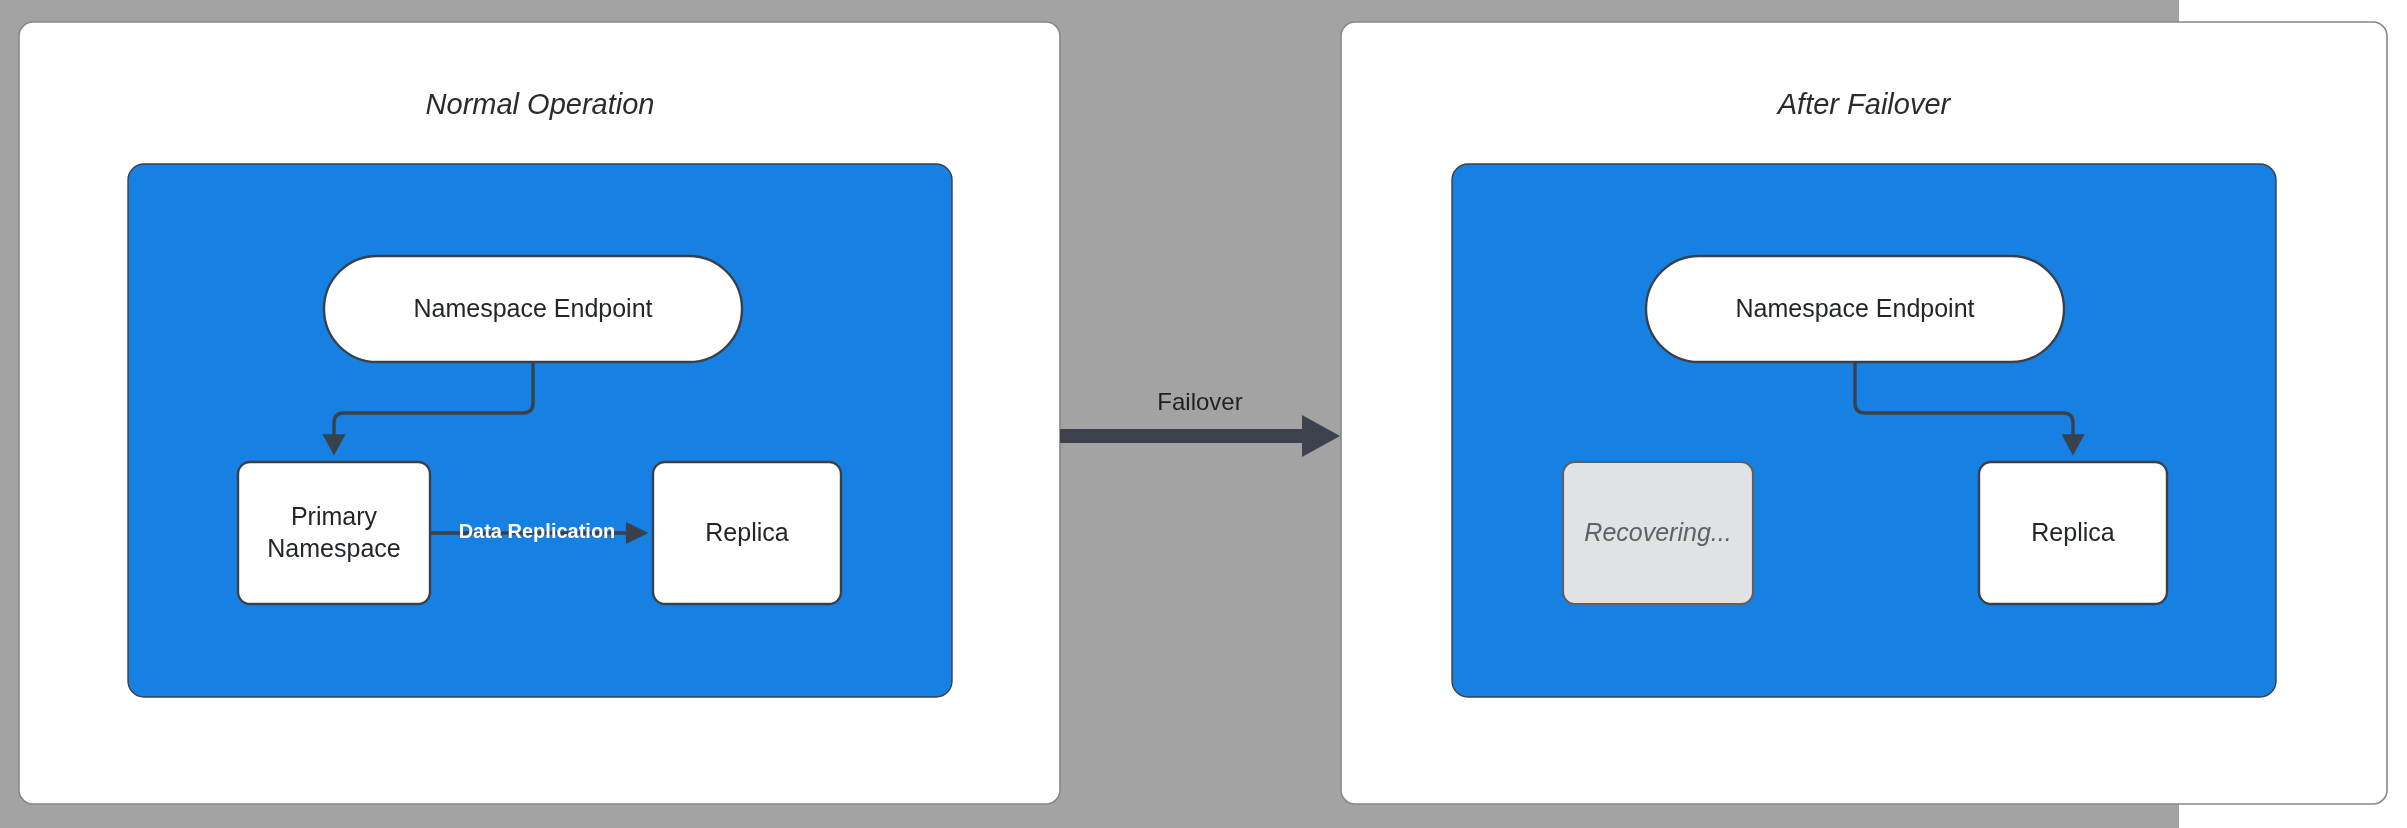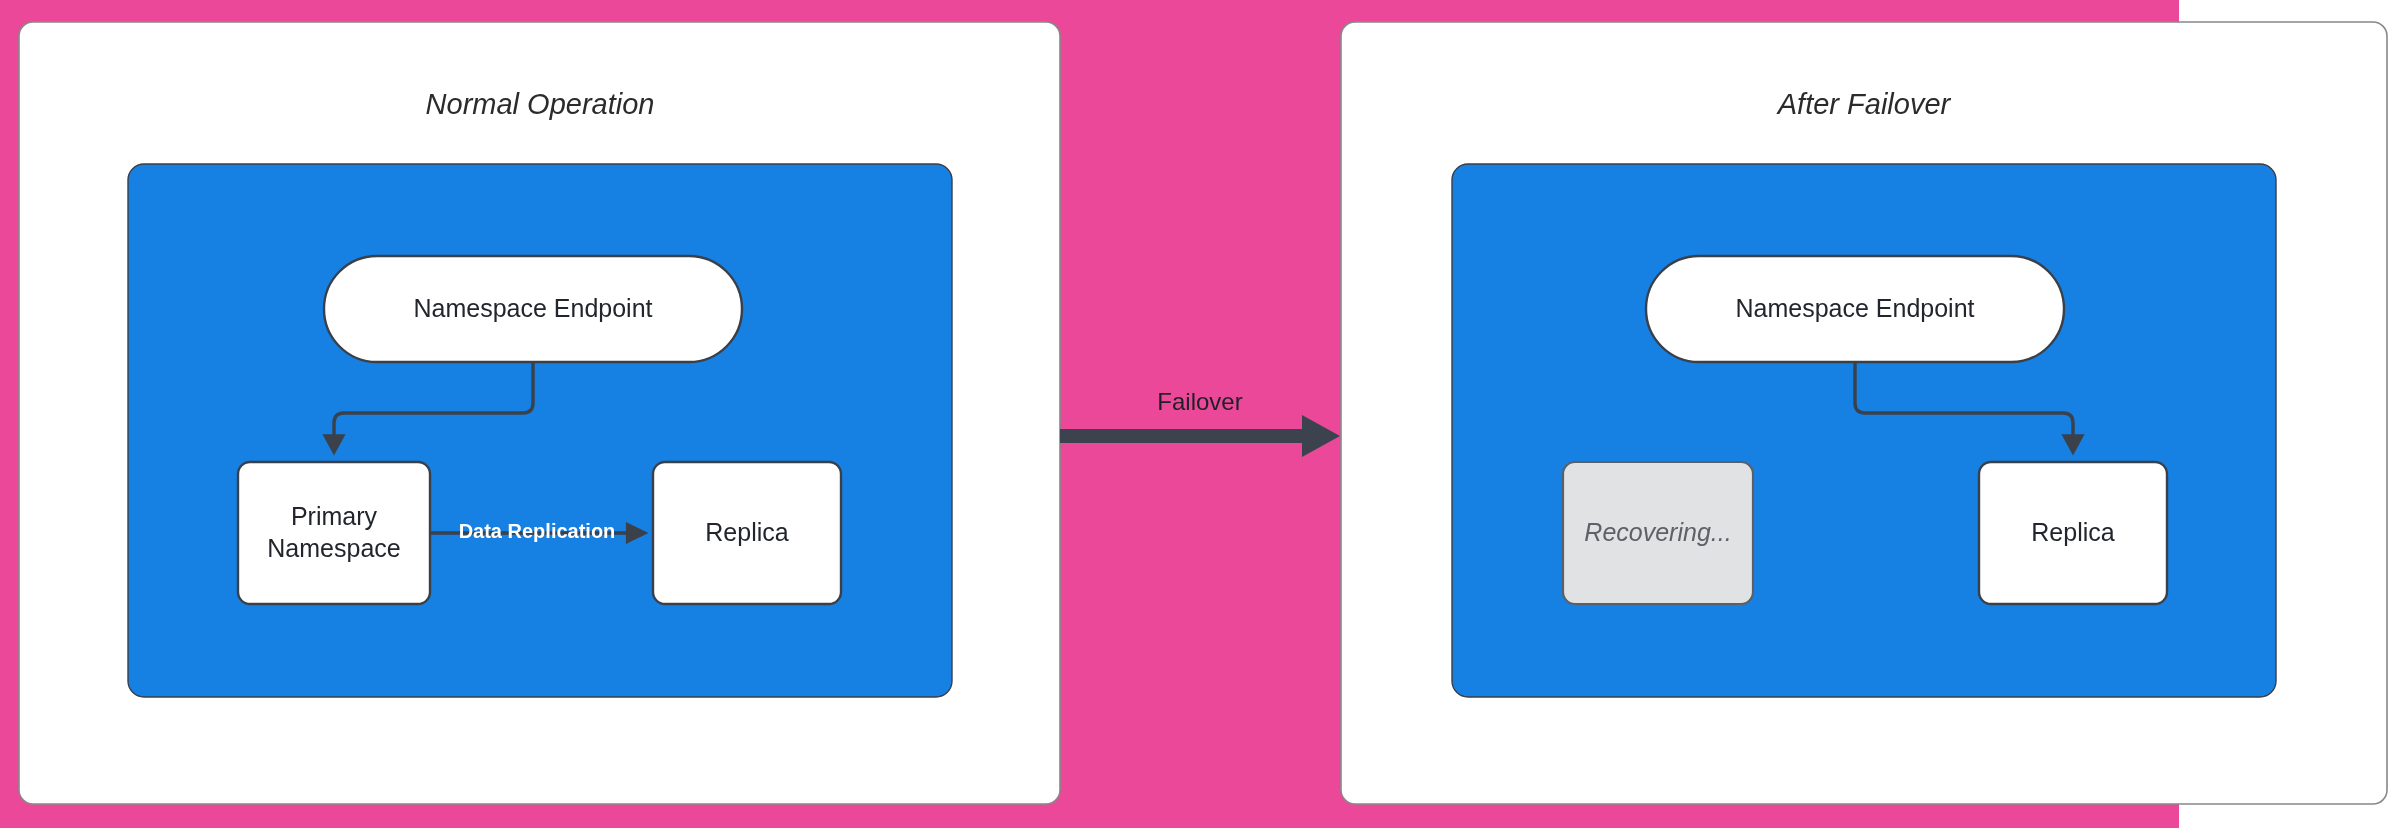--- a/index.html
+++ b/index.html
@@ -11,21 +11,21 @@
   body {
     width: 2407px;
     height: 828px;
     font-family: "Liberation Sans", sans-serif;
     overflow: hidden;
   }
   #diagram-root {
     position: relative;
     width: 2179px;
     height: 828px;
-    background: #ec4899;
+    background: #a3a3a3;
   }
   svg.diagram-canvas {
     position: absolute;
     left: 0;
     top: 0;
     width: 2407px;
     height: 828px;
     display: block;
   }
   .panel-frame {

